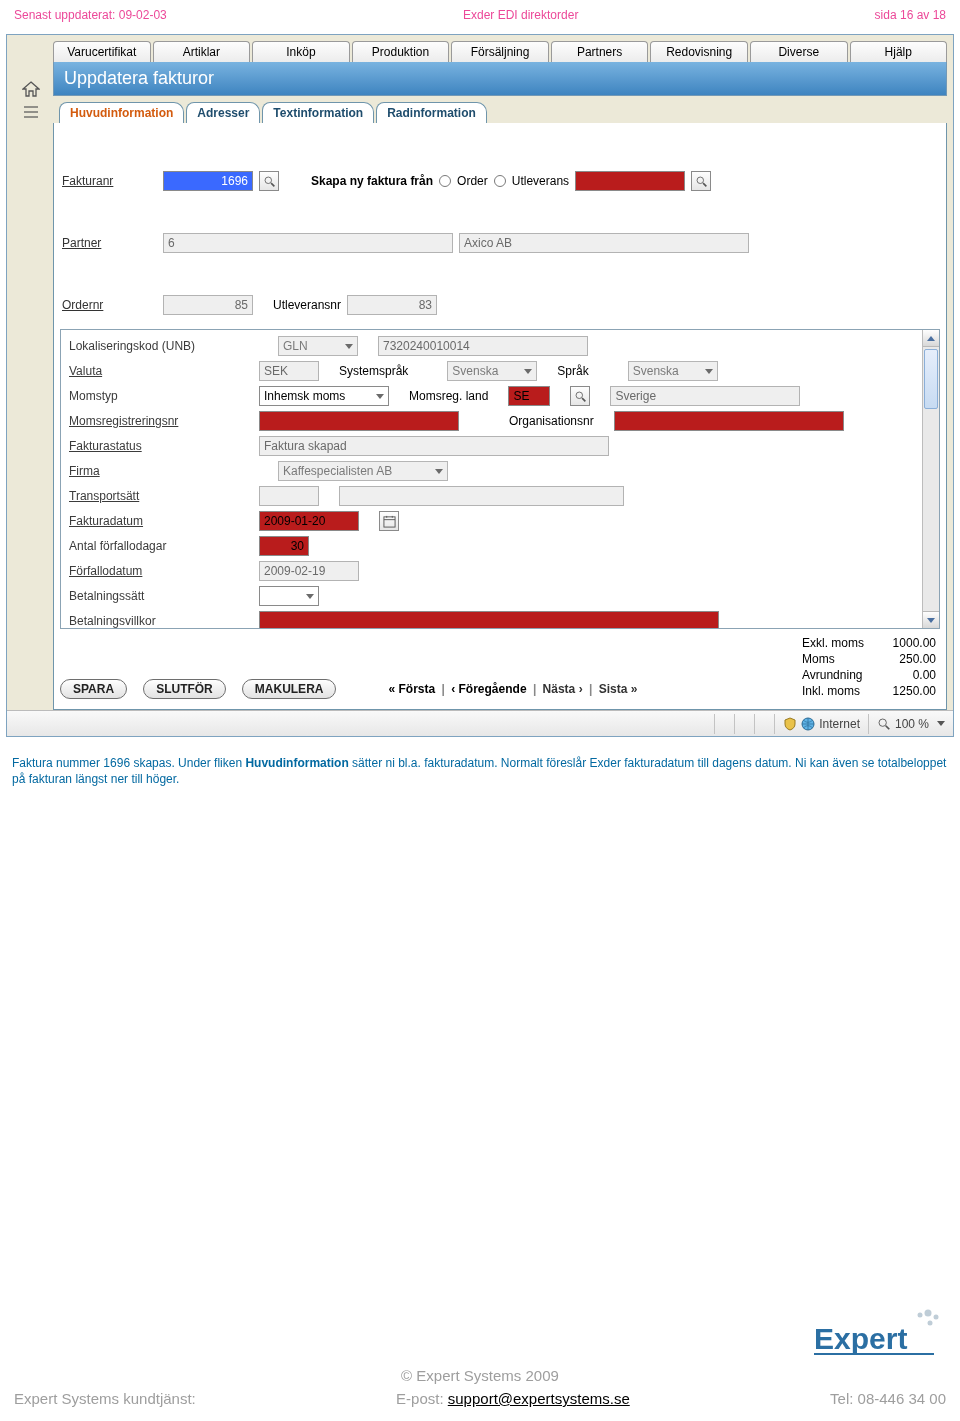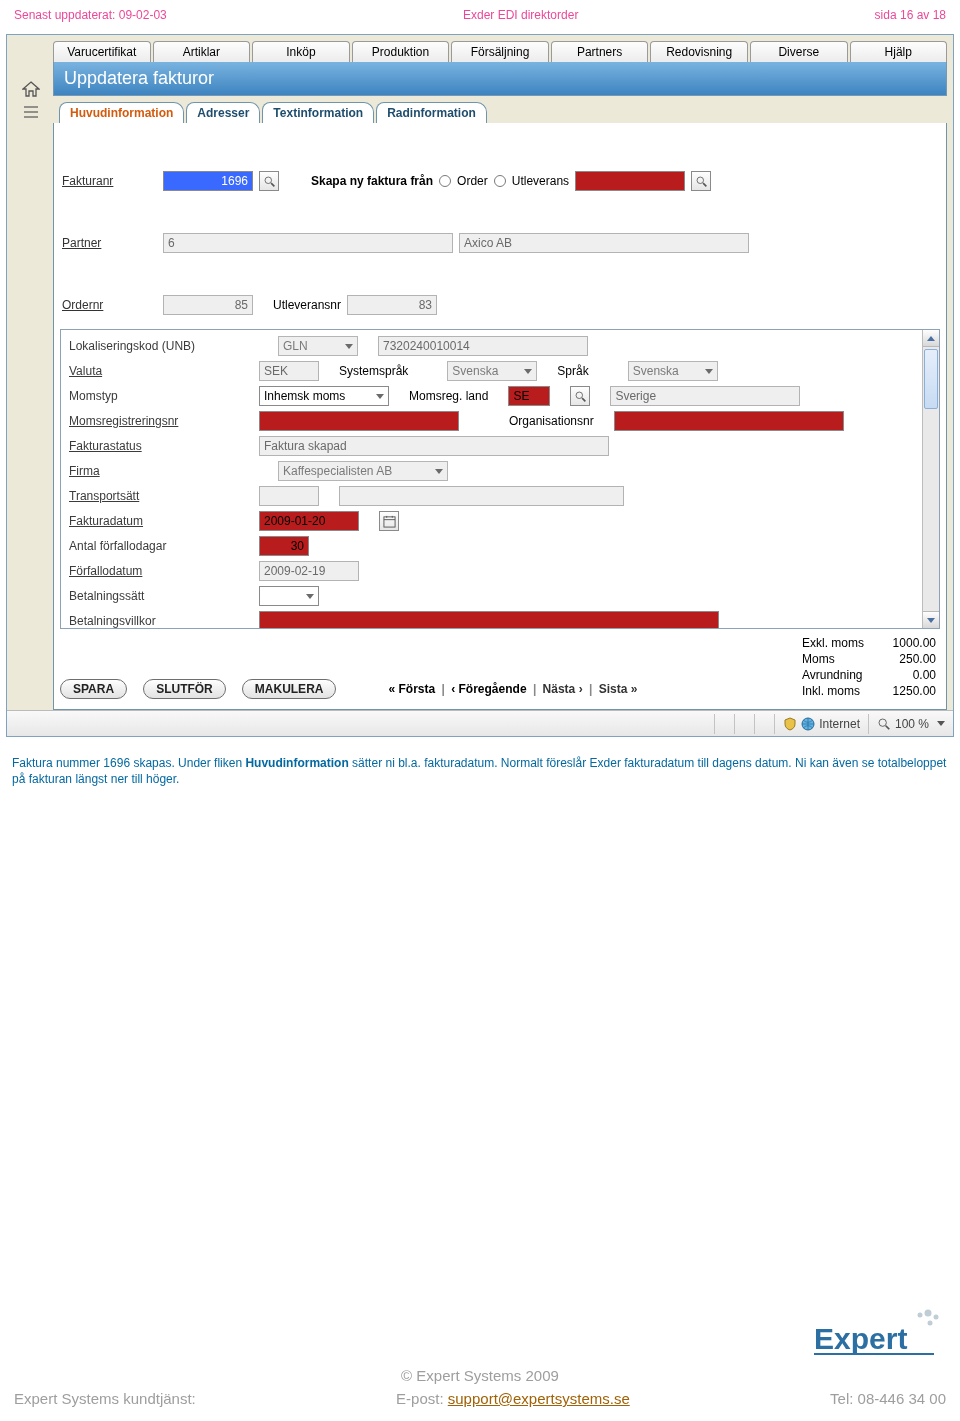--- a/index.html
+++ b/index.html
@@ -100,21 +100,21 @@
     background: linear-gradient(#f9f9f9,#e7e7e7); border-top:1px solid #bbb;
     font-size:12px; color:#444;
   }
   .status-bar .cells { display:flex; margin-left:auto;}
   .status-bar .cell { border-left:1px solid #c3c3c3; padding: 3px 8px; display:flex; align-items:center; gap:4px;}
   .body-text { padding: 18px 12px; font-size: 12px; color: #0369a1; line-height: 1.35;}
   .page-footer { position: fixed; bottom: 0; left: 0; width: 960px; background:#fff; padding-bottom: 14px; }
   .logo { display:flex; justify-content:flex-end; padding: 0 20px 8px;}
   .foot-line { text-align:center; font-size: 15px; color:#9e9e9e;}
   .foot-grid { display:flex; justify-content:space-between; font-size:15px; color:#9e9e9e; padding: 6px 14px 0;}
-  .foot-grid a { color:#a16207; text-decoration:underline; }
+  .foot-grid a { color:#000000; text-decoration:underline; }
   svg.mag { width:13px; height:13px; }
 </style>
 </head>
 <body>
 
 <div class="doc-header">
   <span>Senast uppdaterat: 09-02-03</span>
   <span>Exder EDI direktorder</span>
   <span>sida 16 av 18</span>
 </div>

